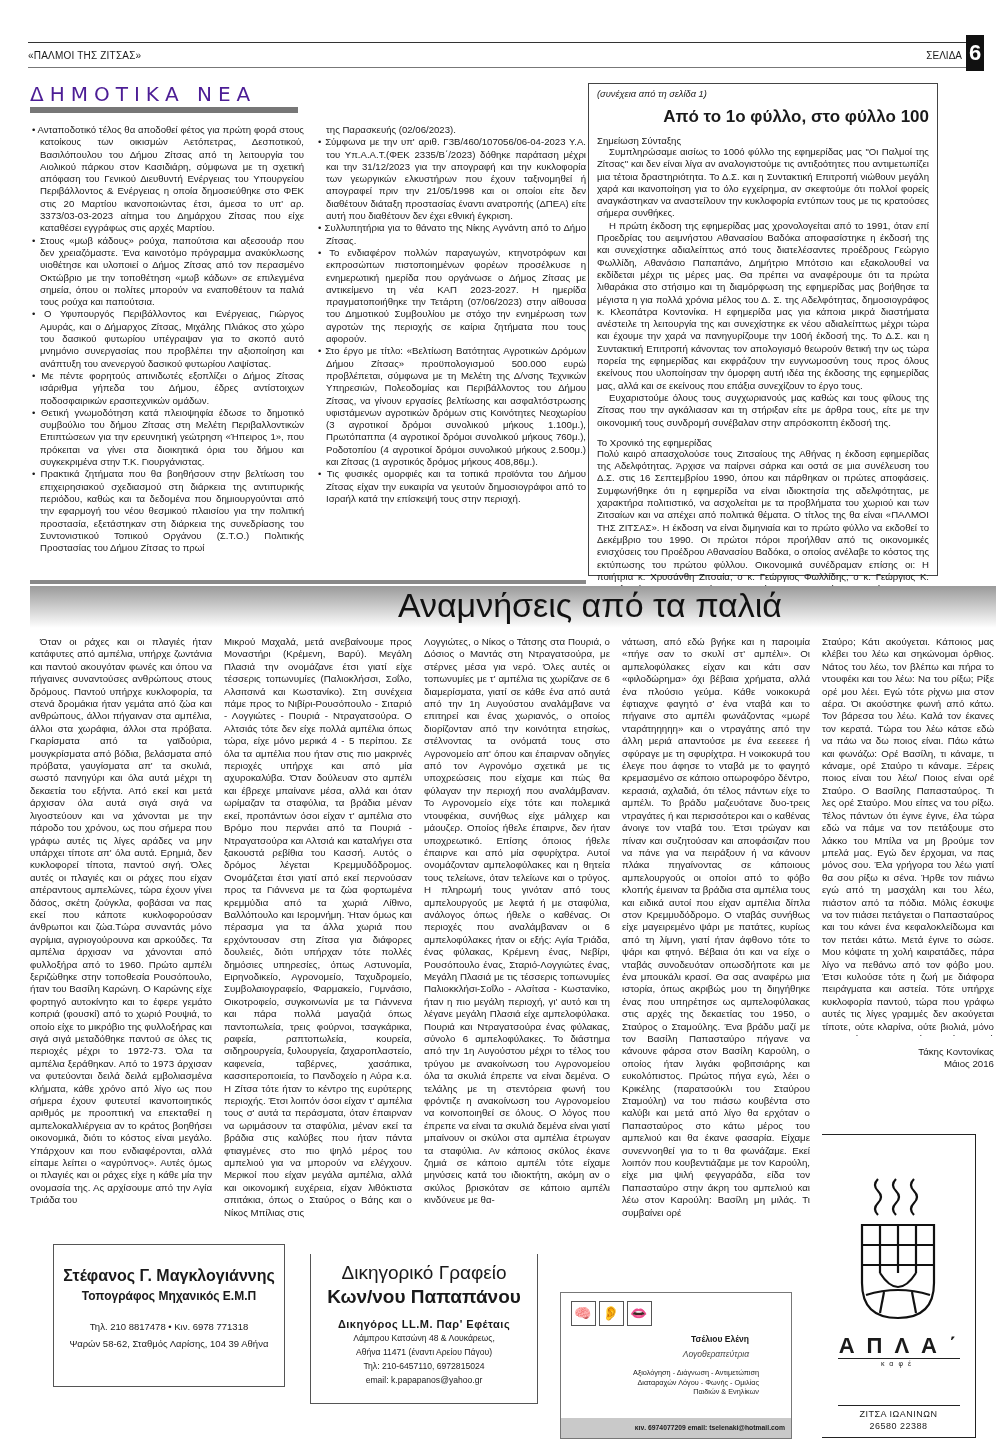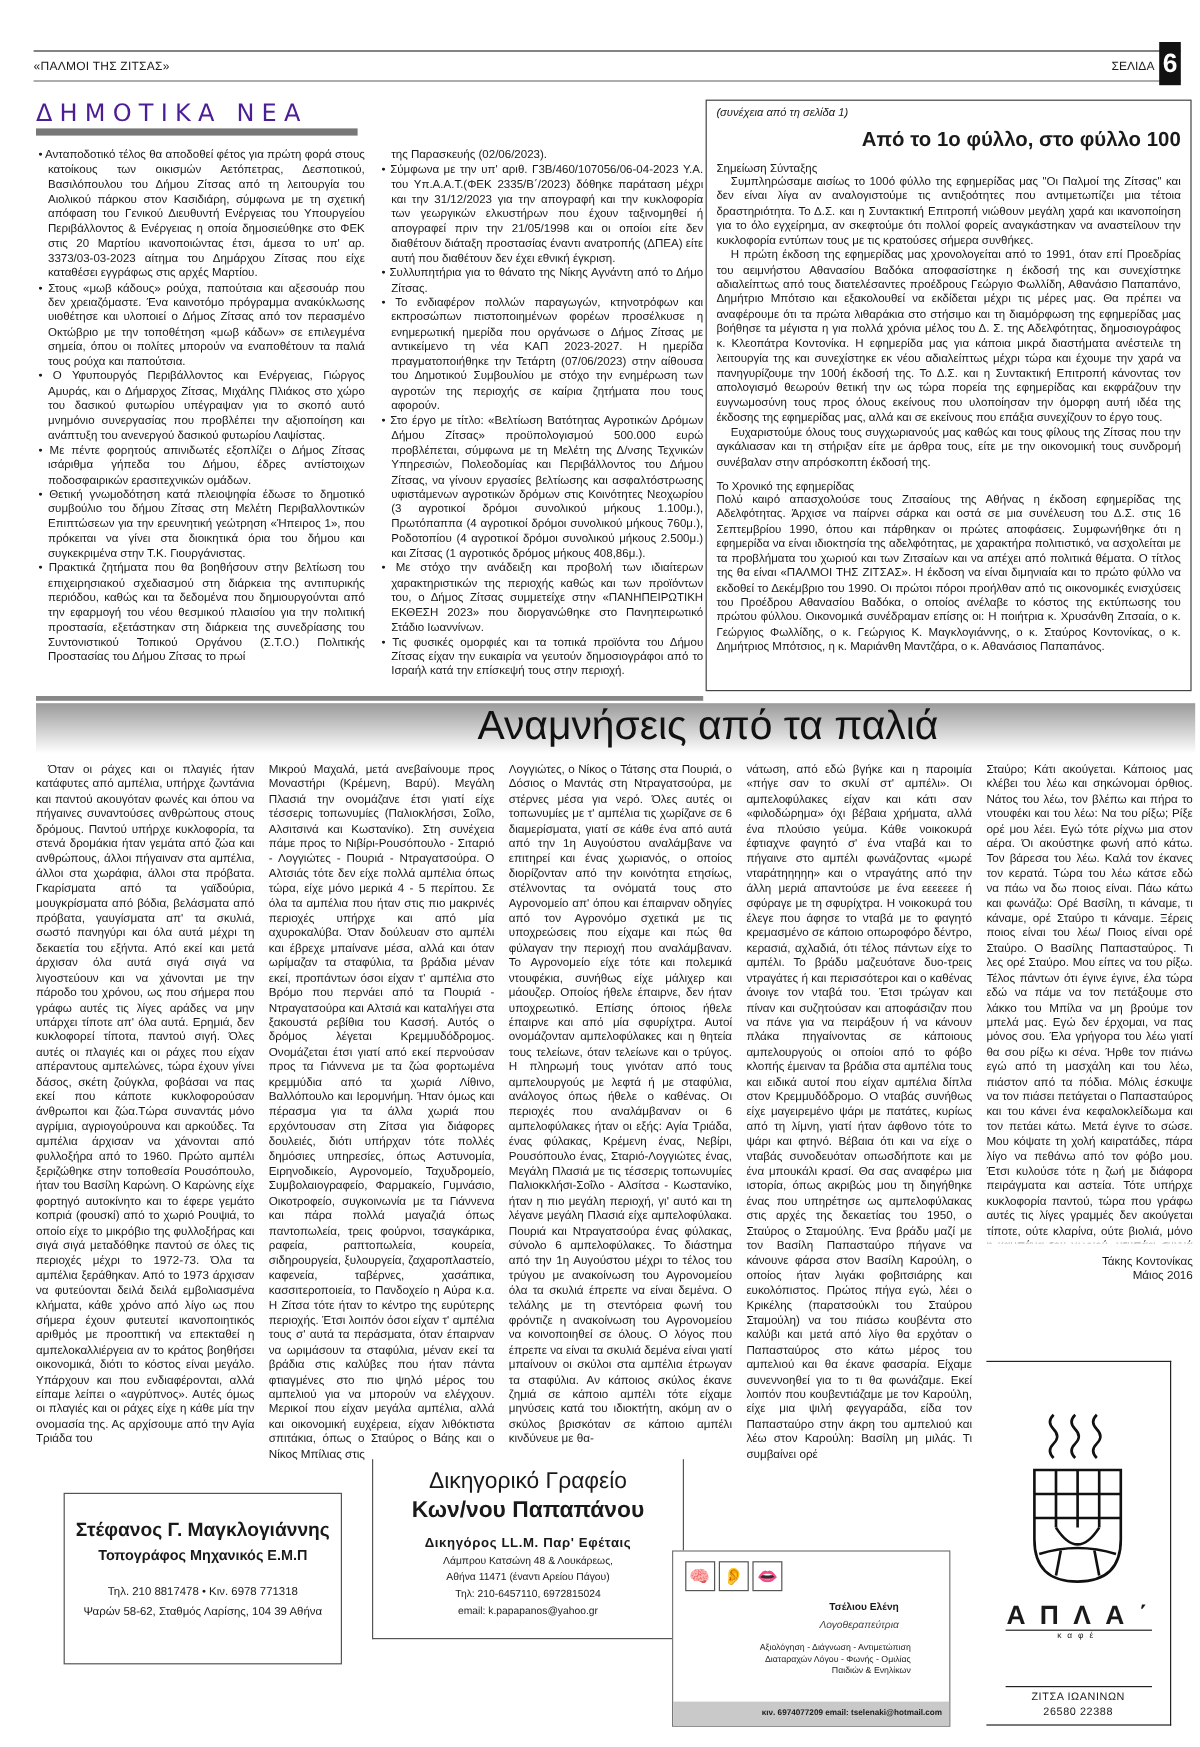--- a/index.html
+++ b/index.html
@@ -11,38 +11,38 @@
 .header .page-num{position:absolute;right:0;top:-8px;width:18px;height:36px;background:#111;color:#fff;font-weight:bold;font-size:22px;text-align:center;line-height:36px}
 .section-title{position:absolute;left:30px;top:82px;font-size:20px;letter-spacing:6px;font-weight:normal;color:#4c1d95;font-family:"DejaVu Sans",sans-serif}
 .section-bar{position:absolute;left:30px;top:107px;width:268px;height:6px;background:#777}
 .col{position:absolute;font-size:9.6px;line-height:12.3px;text-align:justify}
 .col ul{list-style:none}
 .col li{padding-left:8px;text-indent:-8px}
 .col li::before{content:"• "}
 .col-left{left:32px;top:124px;width:272px}
 .col-mid{left:318px;top:124px;width:268px}
 .bottom-bar-news{position:absolute;left:30px;top:580px;width:556px;height:4px;background:#888}
-.boxed{position:absolute;left:588px;top:83px;width:405px;height:493px;border:1px solid #444;padding:5px 8px}
+.boxed{position:absolute;left:588px;top:83px;width:350px;height:493px;border:1px solid #444;padding:5px 8px}
 .boxed .cont{font-style:italic;font-size:9.3px}
 .boxed h2{font-size:17px;font-weight:bold;text-align:right;margin:8px 0 8px}
 .boxed .sub{font-weight:normal;font-size:9.6px;margin-top:4px}
 .boxed p{font-size:9.6px;line-height:12.3px;text-align:justify;text-indent:12px}
 .boxed p.noind{text-indent:0}
 .memories-banner{position:absolute;left:30px;top:586px;width:966px;height:42px;background:linear-gradient(#9a9a9a,#fff)}
 .memories-banner .t{position:absolute;right:214px;top:0;font-size:34px;font-family:Liberation Sans, sans-serif;color:#111}
 .mcol{position:absolute;top:636px;font-size:9.7px;line-height:12.4px;text-align:justify;width:188px}
 .mcol p{text-indent:10px}
 .author{position:absolute;left:824px;top:1046px;width:170px;text-align:right;font-size:9.7px;line-height:12.4px}
 .ad{position:absolute;border:1px solid #555;text-align:center;background:#fff}
 .ad1{left:53px;top:1244px;width:232px;height:143px}
 .ad1 .n{font-weight:bold;font-size:16px;margin-top:22px}
 .ad1 .r{font-weight:bold;font-size:12px;margin-top:4px}
 .ad1 .p{font-size:9.5px;margin-top:18px}
 .ad1 .a{font-size:9.5px;margin-top:6px}
-.ad2{left:310px;top:1216px;width:260px;height:150px;border-top:none}
+.ad2{left:310px;top:1254px;width:228px;height:150px;border-top:none}
 .ad2 .f{font-size:19px;margin-top:8px}
 .ad2 .n{font-size:19px;font-weight:bold;margin-top:2px}
 .ad2 .d{font-size:11px;font-weight:bold;margin-top:10px;letter-spacing:.5px}
 .ad2 .l{font-size:8.6px;margin-top:3px;line-height:11px}
 .ad3{left:560px;top:1292px;width:232px;height:147px;border-color:#777}
 .ad3 .icons{position:absolute;left:10px;top:8px;display:flex;gap:3px}
 .ad3 .ic{width:25px;height:25px;border:1px solid #555;font-size:14px;line-height:23px}
 .ad3 .nm{position:absolute;right:42px;top:41px;font-size:8.5px;font-weight:bold}
 .ad3 .role{position:absolute;right:42px;top:56px;font-size:8.5px;color:#444;font-style:italic}
 .ad3 .svc{position:absolute;right:32px;top:75px;font-size:7.3px;text-align:right;line-height:9.5px}
@@ -77,21 +77,20 @@
       <li>Πρακτικά ζητήματα που θα βοηθήσουν στην βελτίωση του επιχειρησιακού σχεδιασμού στη διάρκεια της αντιπυρικής περιόδου, καθώς και τα δεδομένα που δημιουργούνται από την εφαρμογή του νέου θεσμικού πλαισίου για την πολιτική προστασία, εξετάστηκαν στη διάρκεια της συνεδρίασης του Συντονιστικού Τοπικού Οργάνου (Σ.Τ.Ο.) Πολιτικής Προστασίας του Δήμου Ζίτσας το πρωί</li>
     </ul>
 </div>
 <div class="col col-mid">
   <div style="padding-left:8px">της Παρασκευής (02/06/2023).</div>
   <ul id="mid-items">
       <li>Σύμφωνα με την υπ' αριθ. Γ3Β/460/107056/06-04-2023 Υ.Α. του Υπ.Α.Α.Τ.(ΦΕΚ 2335/Β΄/2023) δόθηκε παράταση μέχρι και την 31/12/2023 για την απογραφή και την κυκλοφορία των γεωργικών ελκυστήρων που έχουν ταξινομηθεί ή απογραφεί πριν την 21/05/1998 και οι οποίοι είτε δεν διαθέτουν διάταξη προστασίας έναντι ανατροπής (ΔΠΕΑ) είτε αυτή που διαθέτουν δεν έχει εθνική έγκριση.</li>
       <li>Συλλυπητήρια για το θάνατο της Νίκης Αγνάντη από το Δήμο Ζίτσας.</li>
       <li>Το ενδιαφέρον πολλών παραγωγών, κτηνοτρόφων και εκπροσώπων πιστοποιημένων φορέων προσέλκυσε η ενημερωτική ημερίδα που οργάνωσε ο Δήμος Ζίτσας με αντικείμενο τη νέα ΚΑΠ 2023-2027. Η ημερίδα πραγματοποιήθηκε την Τετάρτη (07/06/2023) στην αίθουσα του Δημοτικού Συμβουλίου με στόχο την ενημέρωση των αγροτών της περιοχής σε καίρια ζητήματα που τους αφορούν.</li>
       <li>Στο έργο με τίτλο: «Βελτίωση Βατότητας Αγροτικών Δρόμων Δήμου Ζίτσας» προϋπολογισμού 500.000 ευρώ προβλέπεται, σύμφωνα με τη Μελέτη της Δ/νσης Τεχνικών Υπηρεσιών, Πολεοδομίας και Περιβάλλοντος του Δήμου Ζίτσας, να γίνουν εργασίες βελτίωσης και ασφαλτόστρωσης υφιστάμενων αγροτικών δρόμων στις Κοινότητες Νεοχωρίου (3 αγροτικοί δρόμοι συνολικού μήκους 1.100μ.), Πρωτόπαππα (4 αγροτικοί δρόμοι συνολικού μήκους 760μ.), Ροδοτοπίου (4 αγροτικοί δρόμοι συνολικού μήκους 2.500μ.) και Ζίτσας (1 αγροτικός δρόμος μήκους 408,86μ.).</li>
-      <li>Με στόχο την ανάδειξη και προβολή των ιδιαίτερων χαρακτηριστικών της περιοχής καθώς και των προϊόντων του, ο Δήμος Ζίτσας συμμετείχε στην «ΠΑΝΗΠΕΙΡΩΤΙΚΗ ΕΚΘΕΣΗ 2023» που διοργανώθηκε στο Πανηπειρωτικό Στάδιο Ιωαννίνων.</li>
       <li>Τις φυσικές ομορφιές και τα τοπικά προϊόντα του Δήμου Ζίτσας είχαν την ευκαιρία να γευτούν δημοσιογράφοι από το Ισραήλ κατά την επίσκεψή τους στην περιοχή.</li>
     </ul>
 </div>
 <div class="bottom-bar-news"></div>
 
 <div class="boxed">
   <div class="cont">(συνέχεια από τη σελίδα 1)</div>
   <h2>Από το 1ο φύλλο, στο φύλλο 100</h2>
   <div class="sub">Σημείωση Σύνταξης</div>
   <p>Συμπληρώσαμε αισίως το 100ό φύλλο της εφημερίδας μας "Οι Παλμοί της Ζίτσας" και δεν είναι λίγα αν αναλογιστούμε τις αντιξοότητες που αντιμετωπίζει μια τέτοια δραστηριότητα. Το Δ.Σ. και η Συντακτική Επιτροπή νιώθουν μεγάλη χαρά και ικανοποίηση για το όλο εγχείρημα, αν σκεφτούμε ότι πολλοί φορείς αναγκάστηκαν να αναστείλουν την κυκλοφορία εντύπων τους με τις κρατούσες σήμερα συνθήκες.</p>

